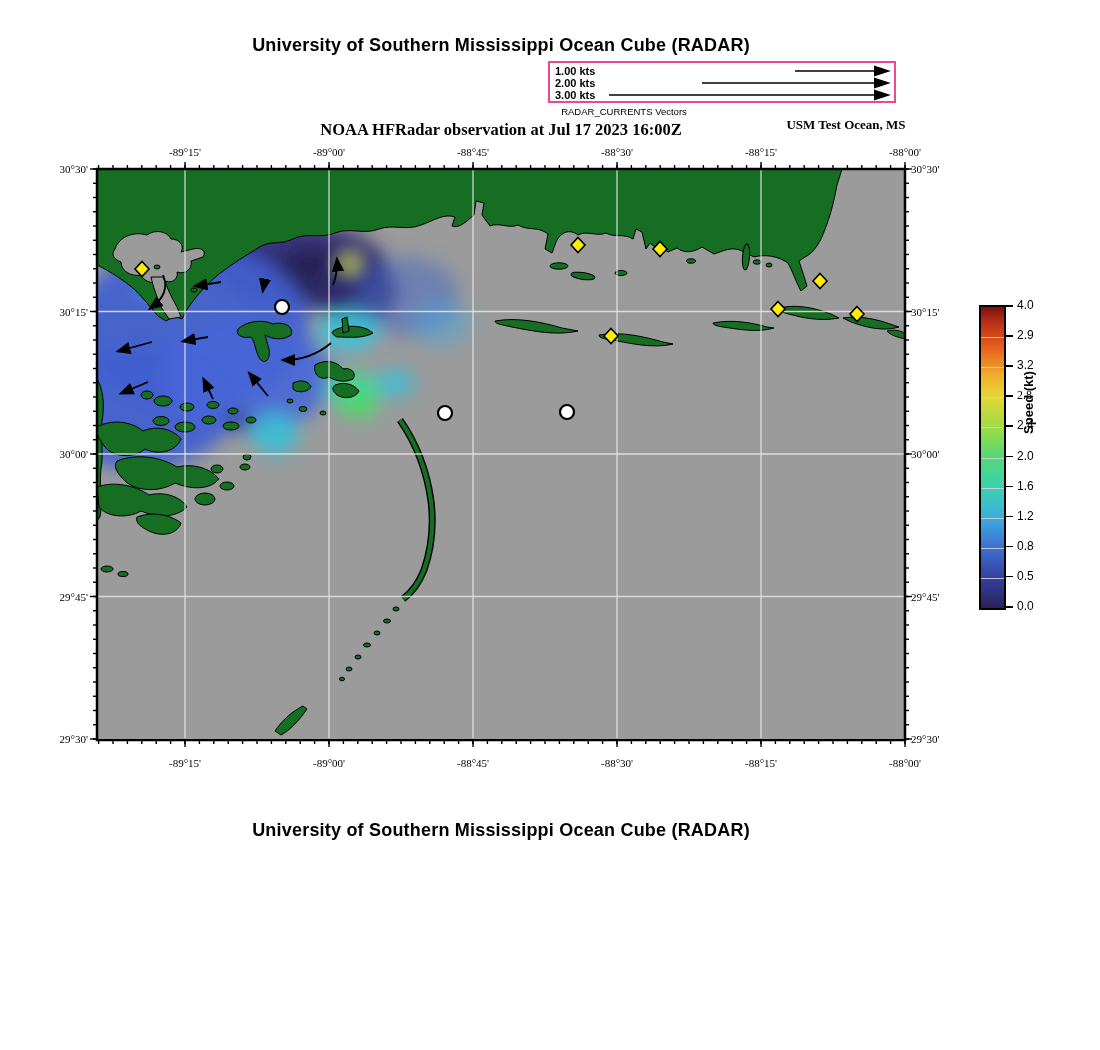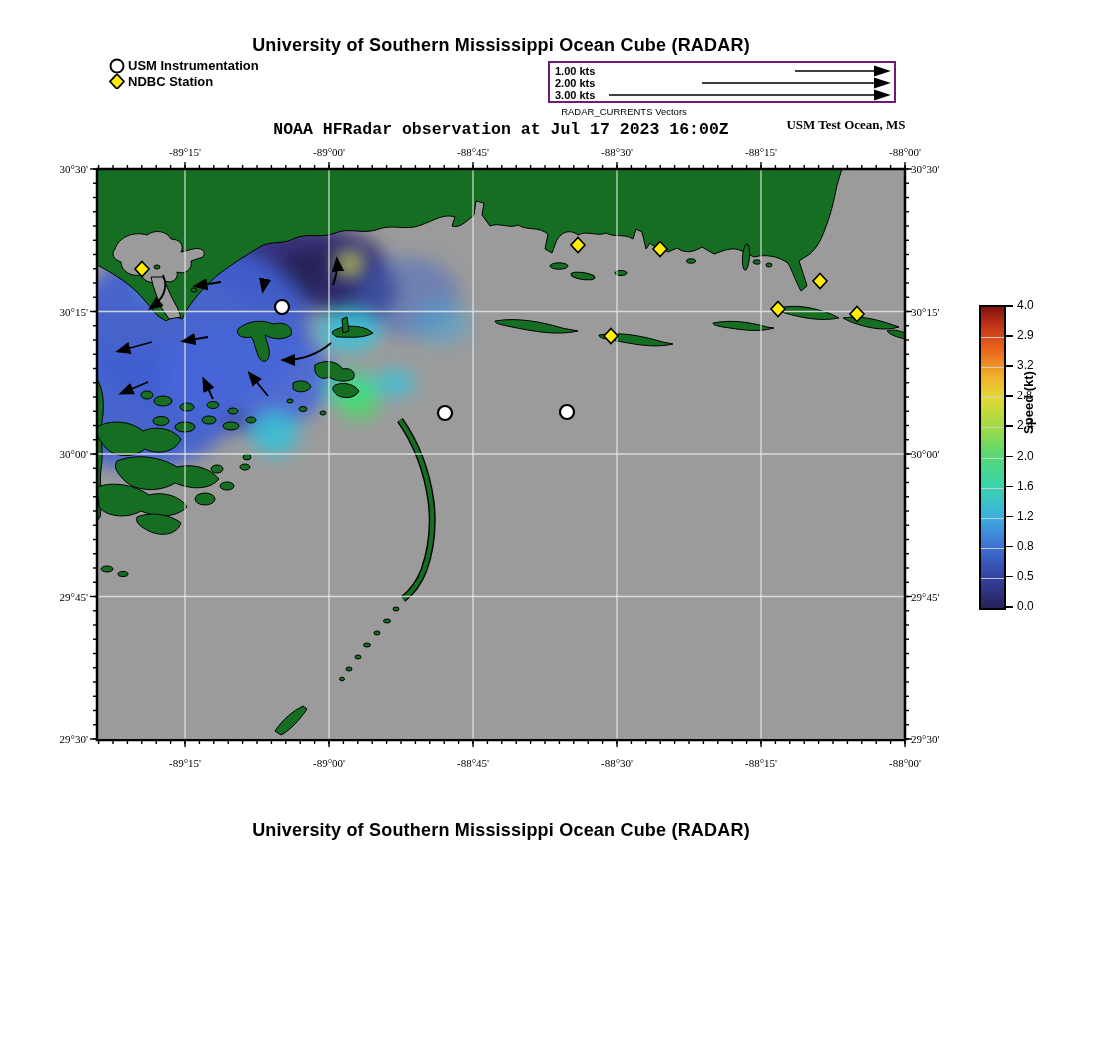--- a/index.html
+++ b/index.html
@@ -3,30 +3,30 @@
 <meta charset="utf-8">
 <style>
   html,body{margin:0;padding:0;background:#fff;}
   #canvas{position:relative;width:1100px;height:1050px;background:#fff;overflow:hidden;
           font-family:"Liberation Sans",sans-serif;color:#000;margin-top:21px;}
   .abs{position:absolute;}
   .fig-title{left:0;width:1002px;text-align:center;font-size:18px;font-weight:bold;letter-spacing:0.2px;}
   #title-top{top:14px;}
   #title-bottom{top:799px;}
   #subtitle{left:0;width:1002px;top:99px;text-align:center;
-            font-family:Liberation Mono, monospace;font-size:16.5px;font-weight:bold;}
+            font-family:Liberation Serif, serif;font-size:16.5px;font-weight:bold;}
   #range-label{left:776px;top:96px;width:140px;text-align:center;
             font-family:"Liberation Serif",serif;font-size:13px;font-weight:bold;}
   
   #legend{left:108px;top:36px;}
   .legend-row{display:flex;align-items:center;height:16px;}
   .legend-row .sym{width:20px;height:16px;}
   .legend-row .lab{font-size:13px;font-weight:bold;line-height:15px;}
   
-  #veckey{left:548px;top:40px;width:348px;height:42px;border:2px solid #701a75;background:#fff;box-sizing:border-box;padding-left:44px;}
+  #veckey{left:548px;top:40px;width:348px;height:42px;border:2px solid #ec4899;background:#fff;box-sizing:border-box;padding-left:44px;}
   .vk-label{position:absolute;left:5px;font-size:11px;font-weight:bold;line-height:11px;}
   #vk-svg{position:absolute;left:0;top:0;}
   #veckey-caption{left:548px;top:85px;width:152px;text-align:center;font-size:9.5px;font-weight:normal;}
   
   #plot{left:85px;top:136px;}
   .axis-label{position:absolute;font-size:11px;white-space:nowrap;font-family:Liberation Serif, serif;}
   .axis-label.top,.axis-label.bottom{transform:translateX(-50%);}
   .axis-label.left{text-align:right;width:50px;transform:translateY(-50%);}
   .axis-label.right{text-align:left;width:50px;transform:translateY(-50%);}
   
@@ -38,38 +38,20 @@
   #cbar-title{left:1028px;top:434px;transform:rotate(-90deg) translateX(50%);transform-origin:center;
               font-size:13px;font-weight:bold;white-space:nowrap;width:120px;text-align:center;margin-left:-60px;}
 </style>
 </head>
 <body>
 
 <div id="canvas">
 
   <div class="abs fig-title" id="title-top">University of Southern Mississippi Ocean Cube (RADAR)</div>
 
-  <div class="abs" id="legend">
-    <div class="legend-row">
-      <span class="sym">
-        <svg width="20" height="16">
-            <circle cx="9" cy="9" r="6.5" fill="#fff" stroke="#000" stroke-width="2"></circle>
-          </svg>
-      </span>
-      <span class="lab">USM Instrumentation</span>
-    </div>
-    <div class="legend-row">
-      <span class="sym">
-        <svg width="20" height="16">
-            <path d="M9,1 L16,8.5 L9,16 L2,8.5 Z" fill="#ffee00" stroke="#000" stroke-width="1.8"></path>
-          </svg>
-      </span>
-      <span class="lab">NDBC Station</span>
-    </div>
-  </div>
 
   <div class="abs" id="veckey">
     <div class="vk-label" style="top:3px">1.00 kts</div>
     <div class="vk-label" style="top:15px">2.00 kts</div>
     <div class="vk-label" style="top:27px">3.00 kts</div>
     <svg id="vk-svg" width="344" height="38">
         <line x1="245" y1="8" x2="338" y2="8" stroke="#000" stroke-width="1.4" marker-end="url(#ahk)"></line>
         <line x1="152" y1="20" x2="338" y2="20" stroke="#000" stroke-width="1.4" marker-end="url(#ahk)"></line>
         <line x1="59" y1="32" x2="338" y2="32" stroke="#000" stroke-width="1.4" marker-end="url(#ahk)"></line>
       </svg>

